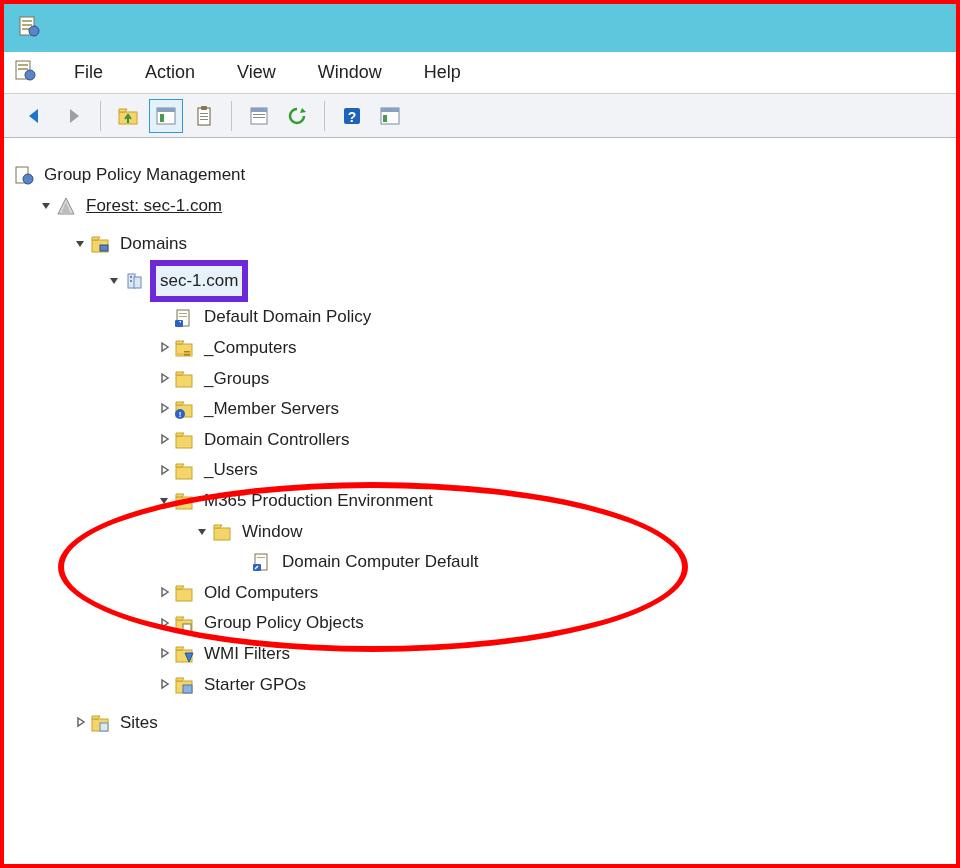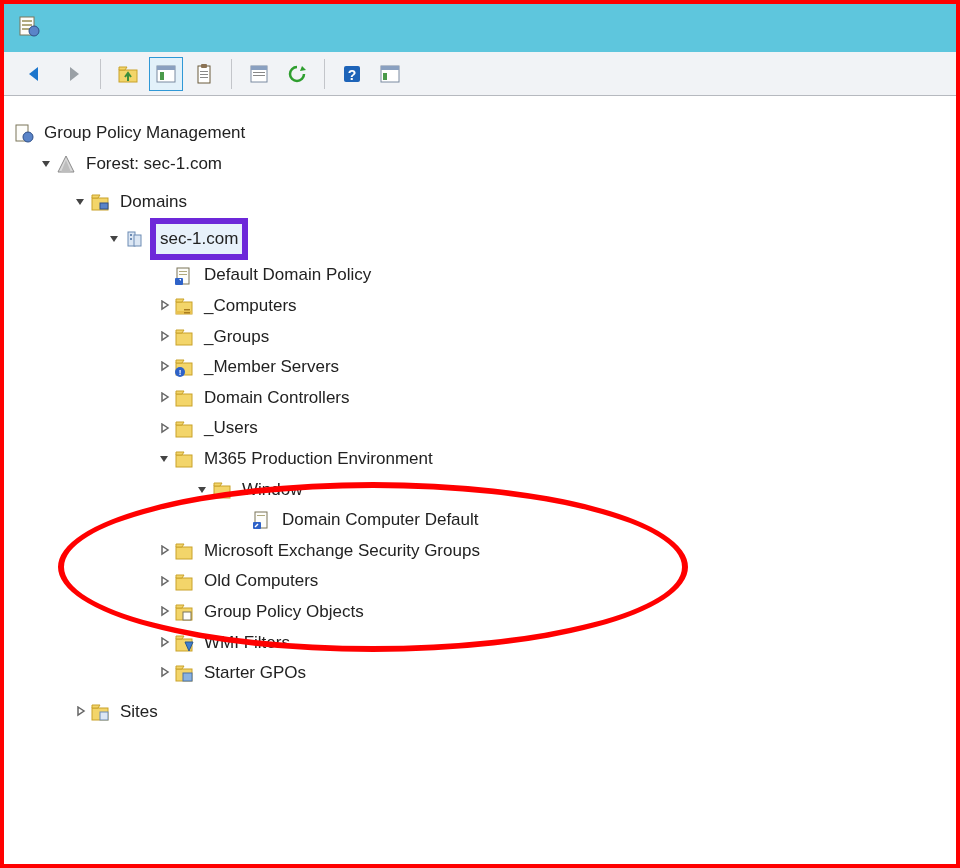--- a/index.html
+++ b/index.html
@@ -75,21 +75,21 @@
     .node .glyph {
       width: 14px; height: 14px; display: inline-flex; align-items: center; justify-content: center;
       margin-right: 2px;
       color: #555;
     }
     .node .icon { display: inline-flex; margin-right: 6px; }
     .node .lbl { padding: 0 4px; }
     .node .lbl.selected { border: 6px solid #6d28d9; background: #e7f1fb; }
 
     .l0 { padding-left: 6px; }
-    .l1 { padding-left: 32px; }
+    .l1 { padding-left: 32px; text-decoration: underline; }
     .l2 { padding-left: 66px; margin-top: 8px; }
     .l3 { padding-left: 100px; }
     .l4 { padding-left: 150px; }
     .l5 { padding-left: 188px; }
     .l6 { padding-left: 228px; }
 
     
     .annot {
       position: absolute;
       border: 6px solid #ff0000;
@@ -107,20 +107,35 @@
       <svg width="22" height="22">
         <rect x="2" y="2" width="14" height="18" fill="#fdfdfa" stroke="#7b7458"></rect>
         <rect x="4" y="5" width="10" height="2" fill="#b0a97d"></rect>
         <rect x="4" y="9" width="10" height="2" fill="#b0a97d"></rect>
         <rect x="4" y="13" width="10" height="2" fill="#b0a97d"></rect>
         <circle cx="16" cy="16" r="5" fill="#5a84c8" stroke="#2e4f88"></circle>
       </svg>
     </span>
   </div>
 
+  <div class="menubar">
+    <span class="menubar-icon icon">
+      <svg width="22" height="22">
+        <rect x="2" y="2" width="14" height="18" fill="#fdfdfa" stroke="#7b7458"></rect>
+        <rect x="4" y="5" width="10" height="2" fill="#b0a97d"></rect>
+        <rect x="4" y="9" width="10" height="2" fill="#b0a97d"></rect>
+        <circle cx="16" cy="16" r="5" fill="#5a84c8" stroke="#2e4f88"></circle>
+      </svg>
+    </span>
+    <span class="item">File</span>
+    <span class="item">Action</span>
+    <span class="item">View</span>
+    <span class="item">Window</span>
+    <span class="item">Help</span>
+  </div>
 
   <div class="toolbar">
     <span class="btn">
       <svg width="22" height="22">
           <path d="M14 4 L5 11 L14 18 Z" fill="#1d76cc"></path>
         </svg>
     </span>
     <span class="btn">
       <svg width="22" height="22">
           <path d="M8 4 L17 11 L8 18 Z" fill="#9aa0a6"></path>
@@ -379,34 +394,20 @@
           <svg width="12" height="12">
             <path d="M3 1 L9 5 L3 9 Z" fill="none" stroke="#666" stroke-width="1.5"></path>
           </svg>
         </span>
       <span class="icon">
           <svg width="20" height="20">
             <rect x="2" y="6" width="16" height="12" fill="#f3d56a" stroke="#c9a22a"></rect>
             <polygon points="2,6 8,6 10,3 2,3" fill="#f3d56a" stroke="#c9a22a"></polygon>
           </svg>
         </span>
-      <span class="lbl">Microsoft Exchange Security Groups</span>
-    </div>
-    <div class="node l4">
-      <span class="glyph">
-          <svg width="12" height="12">
-            <path d="M3 1 L9 5 L3 9 Z" fill="none" stroke="#666" stroke-width="1.5"></path>
-          </svg>
-        </span>
-      <span class="icon">
-          <svg width="20" height="20">
-            <rect x="2" y="6" width="16" height="12" fill="#f3d56a" stroke="#c9a22a"></rect>
-            <polygon points="2,6 8,6 10,3 2,3" fill="#f3d56a" stroke="#c9a22a"></polygon>
-          </svg>
-        </span>
       <span class="lbl">Old Computers</span>
     </div>
     <div class="node l4">
       <span class="glyph">
           <svg width="12" height="12">
             <path d="M3 1 L9 5 L3 9 Z" fill="none" stroke="#666" stroke-width="1.5"></path>
           </svg>
         </span>
       <span class="icon">
           <svg width="20" height="20">

